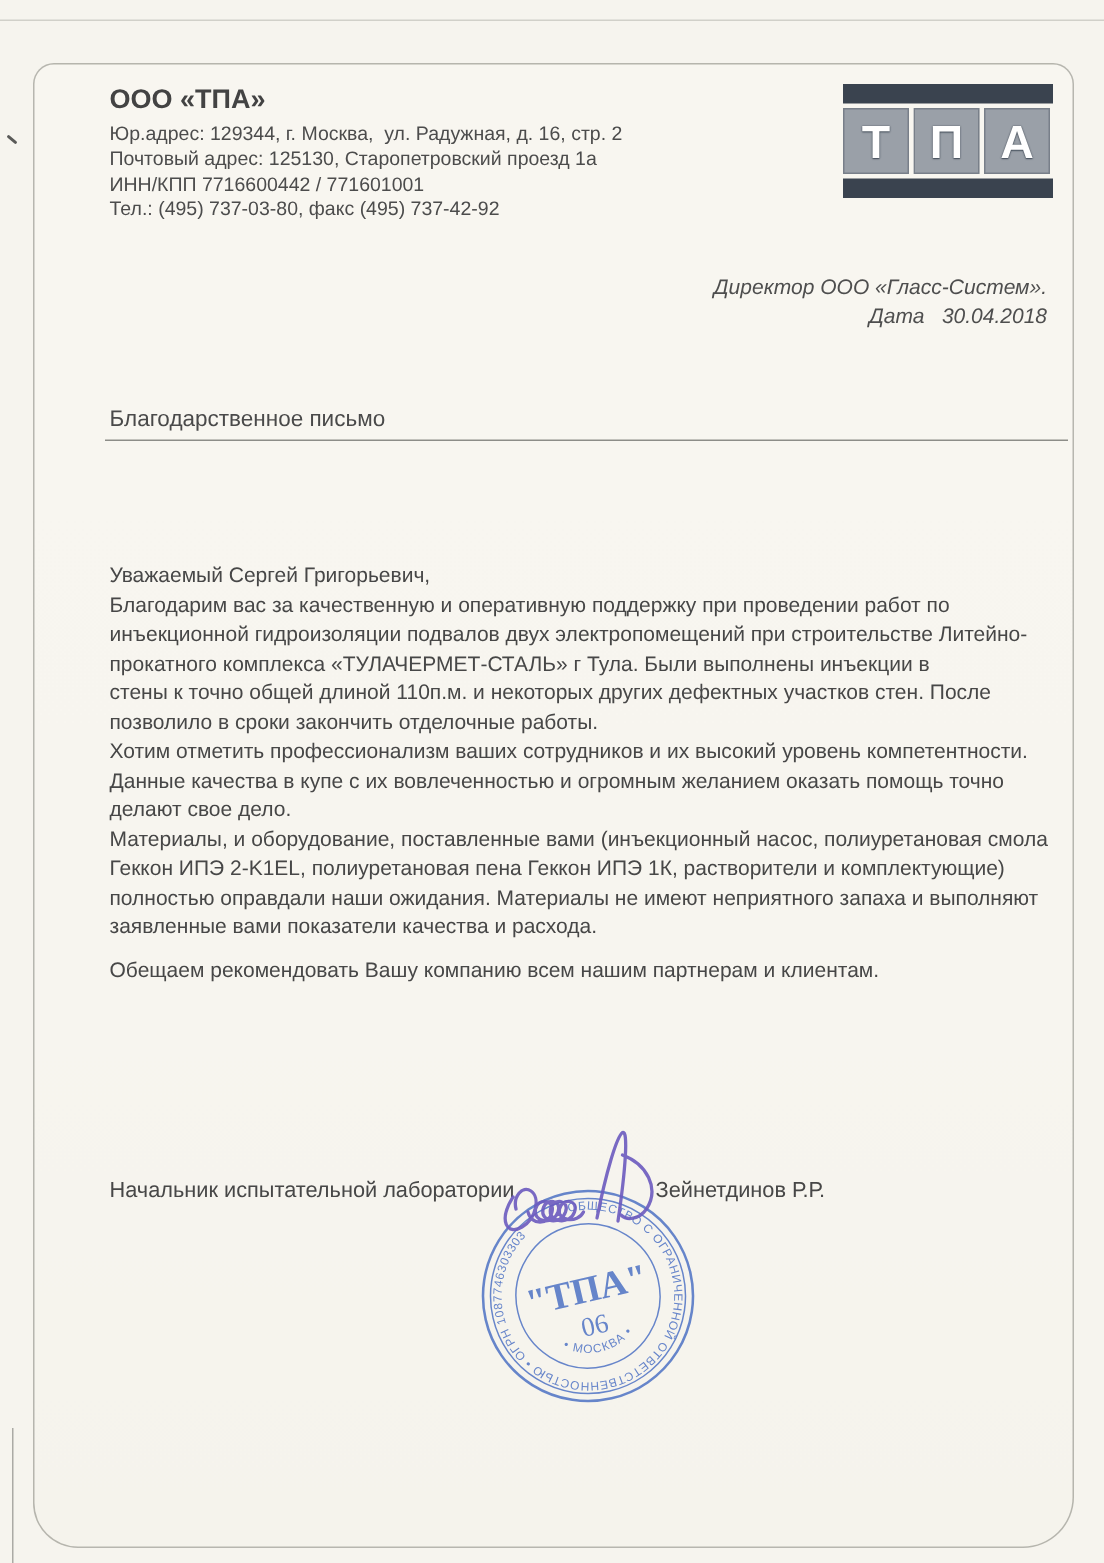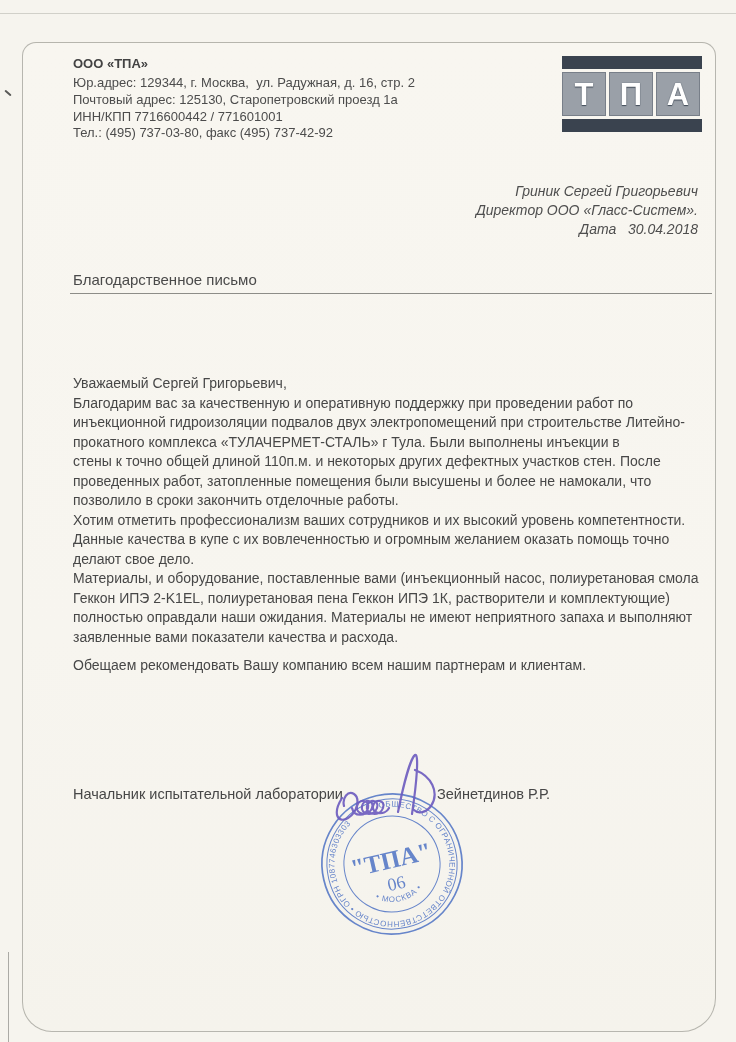--- a/index.html
+++ b/index.html
@@ -21,21 +21,21 @@
   .plus-mark{position:absolute;top:1000px;color:rgba(130,130,124,.45);font-size:11px;}
   
   .page-frame{
     position:absolute;left:22px;top:42px;width:692px;height:988px;
     border:1px solid rgba(130,130,122,.55);
     border-radius:14px 14px 34px 30px;
     background:linear-gradient(180deg,#f8f6f0 0%,#f7f5ef 60%,#f5f3ec 100%);
   }
   
   .company-header{position:absolute;left:73px;top:56px;}
-  .company-name{font-weight:bold;font-size:13px;color:#434343;margin-bottom:4px;}
+  .company-name{font-weight:bold;font-size:18px;color:#434343;margin-bottom:4px;}
   .address-line{font-size:13px;line-height:16.8px;color:#4c4c4c;white-space:pre;}
   
   .company-logo{position:absolute;left:562px;top:56px;width:140px;}
   .logo-bar{height:13px;background:#3a434f;}
   .logo-tiles{display:flex;gap:3px;margin:3px 0;}
   .logo-tile{
     width:44px;height:44px;background:#9aa0a8;
     display:flex;align-items:center;justify-content:center;
     box-shadow:inset 0 0 0 1px rgba(58,67,79,.35);
   }
@@ -102,37 +102,35 @@
         </div>
       <div class="logo-tile">
           <span class="logo-letter">А</span>
         </div>
     </div>
     <div class="logo-bar"></div>
   </div>
 
   <div class="recipient-block">
 
-  <div class="recipient-line">Гриник Сергей Григорьевич</div>
       <div class="recipient-line">Директор ООО «Гласс-Систем».</div>
       <div class="recipient-line">Дата   30.04.2018</div>
     </div>
 
   <div class="letter-title">Благодарственное письмо</div>
   <div class="title-underline"></div>
 
   <div class="letter-body">
     <div>
 
     <div class="bline">Уважаемый Сергей Григорьевич,</div>
         <div class="bline">Благодарим вас за качественную и оперативную поддержку при проведении работ по</div>
         <div class="bline">инъекционной гидроизоляции подвалов двух электропомещений при строительстве Литейно-</div>
         <div class="bline">прокатного комплекса «ТУЛАЧЕРМЕТ-СТАЛЬ» г Тула. Были выполнены инъекции в</div>
         <div class="bline">стены к точно общей длиной 110п.м. и некоторых других дефектных участков стен. После</div>
-        <div class="bline">проведенных работ, затопленные помещения были высушены и более не намокали, что</div>
         <div class="bline">позволило в сроки закончить отделочные работы.</div>
         <div class="bline">Хотим отметить профессионализм ваших сотрудников и их высокий уровень компетентности.</div>
         <div class="bline">Данные качества в купе с их вовлеченностью и огромным желанием оказать помощь точно</div>
         <div class="bline">делают свое дело.</div>
         <div class="bline">Материалы, и оборудование, поставленные вами (инъекционный насос, полиуретановая смола</div>
         <div class="bline">Геккон ИПЭ 2-K1EL, полиуретановая пена Геккон ИПЭ 1К, растворители и комплектующие)</div>
         <div class="bline">полностью оправдали наши ожидания. Материалы не имеют неприятного запаха и выполняют</div>
         <div class="bline">заявленные вами показатели качества и расхода.</div>
       </div>
     <div class="para-gap"></div>

